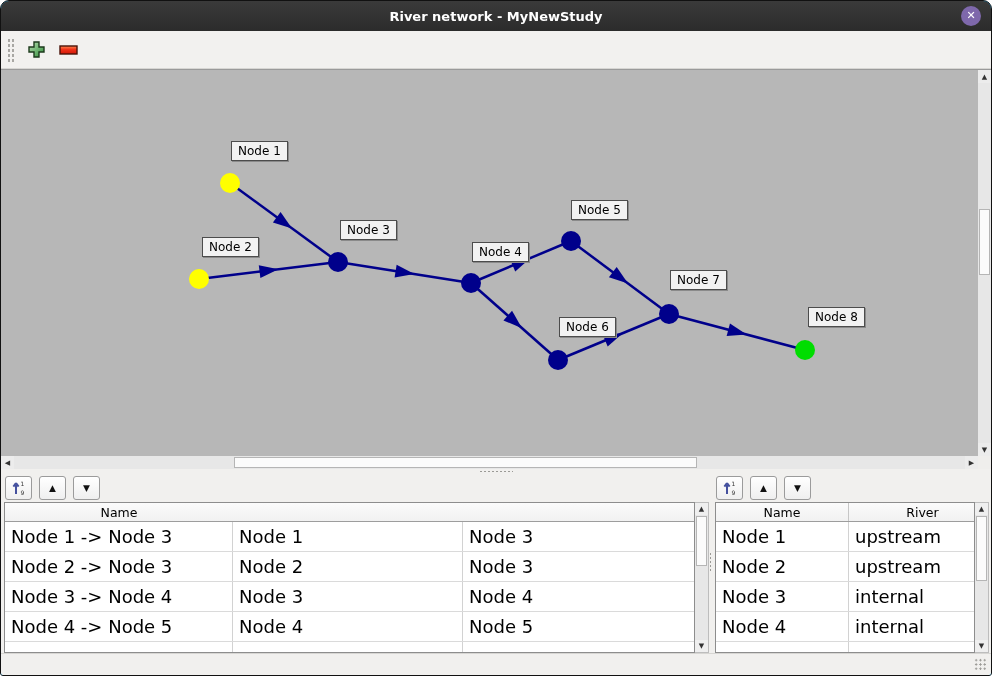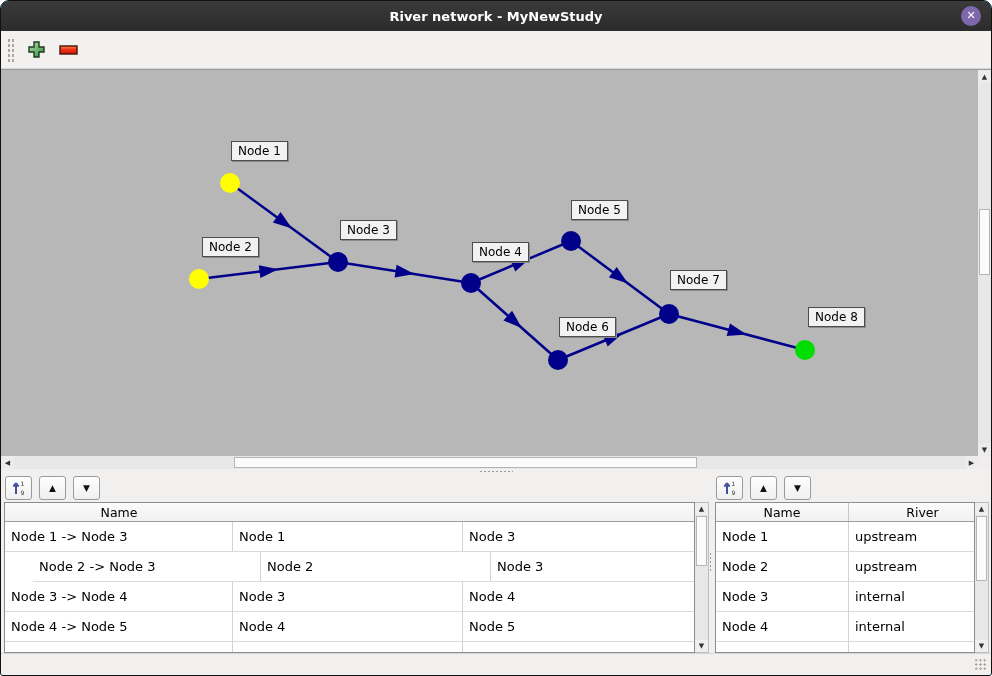--- a/index.html
+++ b/index.html
@@ -38,21 +38,21 @@
   .panel{display:flex;flex-direction:column;}
   .panel-toolbar{height:28px;display:flex;align-items:center;padding-left:4px;gap:7px;flex:0 0 auto;}
   .sq-btn{width:27px;height:24px;border:1px solid #9b9b9b;border-radius:3px;background:linear-gradient(#ffffff,#efefef);display:flex;align-items:center;justify-content:center;font-size:9px;color:#111;}
   .tablewrap{flex:1 1 auto;display:flex;padding:0 0 0 3px;}
   .tbl{border:1px solid #8d8d8d;background:#ffffff;flex:1 1 auto;overflow:hidden;}
   .thead{display:grid;height:19px;background:linear-gradient(#fbfbfb,#f1f1f1);border-bottom:1px solid #9d9d9d;gap:22px;}
   .th{font-size:12.5px;color:#000;display:flex;align-items:center;justify-content:center;border-right:1px solid #c6c6c6;}
   .th:last-child{border-right:none;}
   .tr{display:grid;height:30px;background:#ffffff;border-bottom:1px solid #dadada;}
   .tr.partial{height:10px;border-bottom:none;}
-  .td{font-size:13px;color:#000;display:flex;align-items:center;padding-left:6px;border-right:1px solid #d2d2d2;overflow:hidden;white-space:nowrap;}
+  .td{font-size:18px;color:#000;display:flex;align-items:center;padding-left:6px;border-right:1px solid #d2d2d2;overflow:hidden;white-space:nowrap;}
   .td:last-child{border-right:none;}
   .tbl-vscroll{width:14px;background:#e7e7e7;position:relative;border:1px solid #bdbdbd;border-left:none;flex:0 0 auto;}
   .tbl-vscroll .arrow{position:absolute;left:0;right:0;height:12px;font-size:7px;color:#333;display:flex;align-items:center;justify-content:center;background:#efefef;}
   .tbl-vscroll .thumb{position:absolute;left:1px;right:1px;background:#fbfbfb;border:1px solid #b5b5b5;}
 
   
   .statusbar{height:22px;background:#f1f0ee;border-top:1px solid #d7d6d3;position:relative;flex:0 0 auto;}
   .grip{position:absolute;right:4px;bottom:4px;width:13px;height:13px;background-image:radial-gradient(#9b9a96 0.9px,transparent 1px);background-size:4.3px 4.3px;}
 </style>
 </head>
@@ -161,21 +161,21 @@
       <div class="tablewrap">
         <div class="tbl" id="links-table">
             <div class="thead" style="grid-template-columns: 228px 230px 1fr;">
               <div class="th">Name</div>
             </div>
             <div class="tr" style="grid-template-columns: 228px 230px 1fr;">
               <div class="td">Node 1 -&gt; Node 3</div>
               <div class="td">Node 1</div>
               <div class="td">Node 3</div>
             </div>
-            <div class="tr" style="grid-template-columns: 228px 230px 1fr; margin-left: 28px;">
+            <div class="tr" style="grid-template-columns: 228px 230px 1fr;">
               <div class="td">Node 2 -&gt; Node 3</div>
               <div class="td">Node 2</div>
               <div class="td">Node 3</div>
             </div>
             <div class="tr" style="grid-template-columns: 228px 230px 1fr;">
               <div class="td">Node 3 -&gt; Node 4</div>
               <div class="td">Node 3</div>
               <div class="td">Node 4</div>
             </div>
             <div class="tr" style="grid-template-columns: 228px 230px 1fr;">

